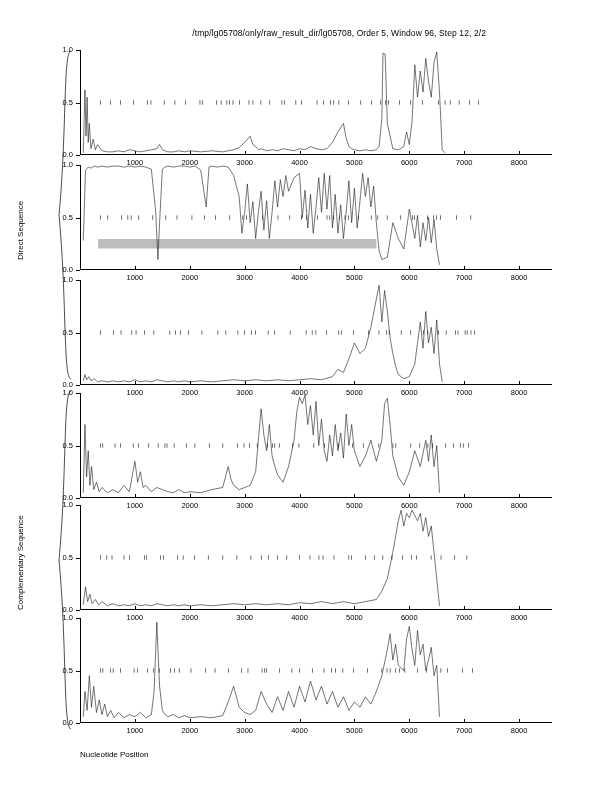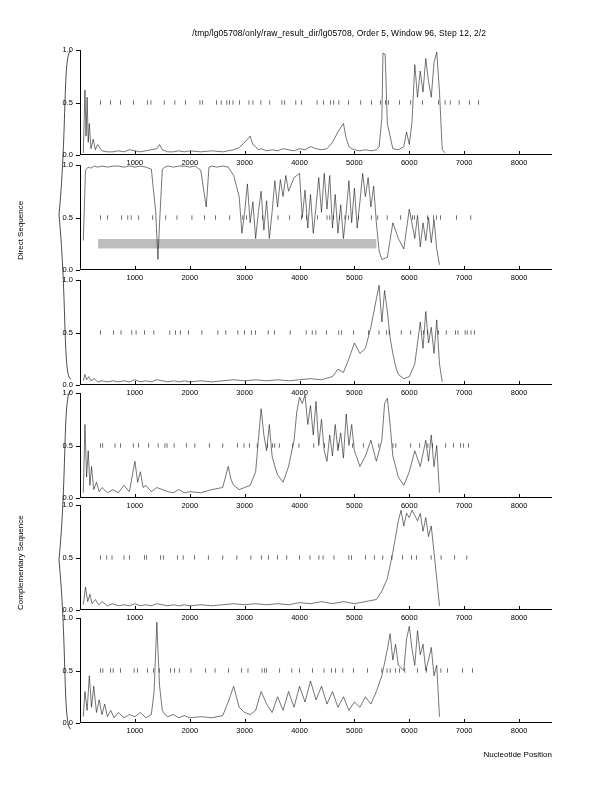--- a/index.html
+++ b/index.html
@@ -27,21 +27,21 @@
   .xtick{bottom:0;width:1px;height:4px;}
   .xlabel{position:absolute;top:calc(100% + 4px);font-size:7.5px;line-height:8px;transform:translateX(-50%);white-space:nowrap;}
 
   .trace{position:absolute;left:0;top:0;width:100%;height:100%;overflow:visible;}
   .trace path{fill:none;stroke:#1a1a1a;stroke-width:0.6;}
   .grayband{fill:#bdbdbd;}
 
   .axis-title-x{
     position:absolute;
     left:80px;width:472px;
-    text-align:right;
+    text-align:left;
     font-size:8px;
   }
   .ylab-rot{
     position:absolute;
     font-size:8px;
     white-space:nowrap;
     transform-origin:0 0;
     transform:rotate(-90deg);
   }
   .brace{position:absolute;width:14px;}

